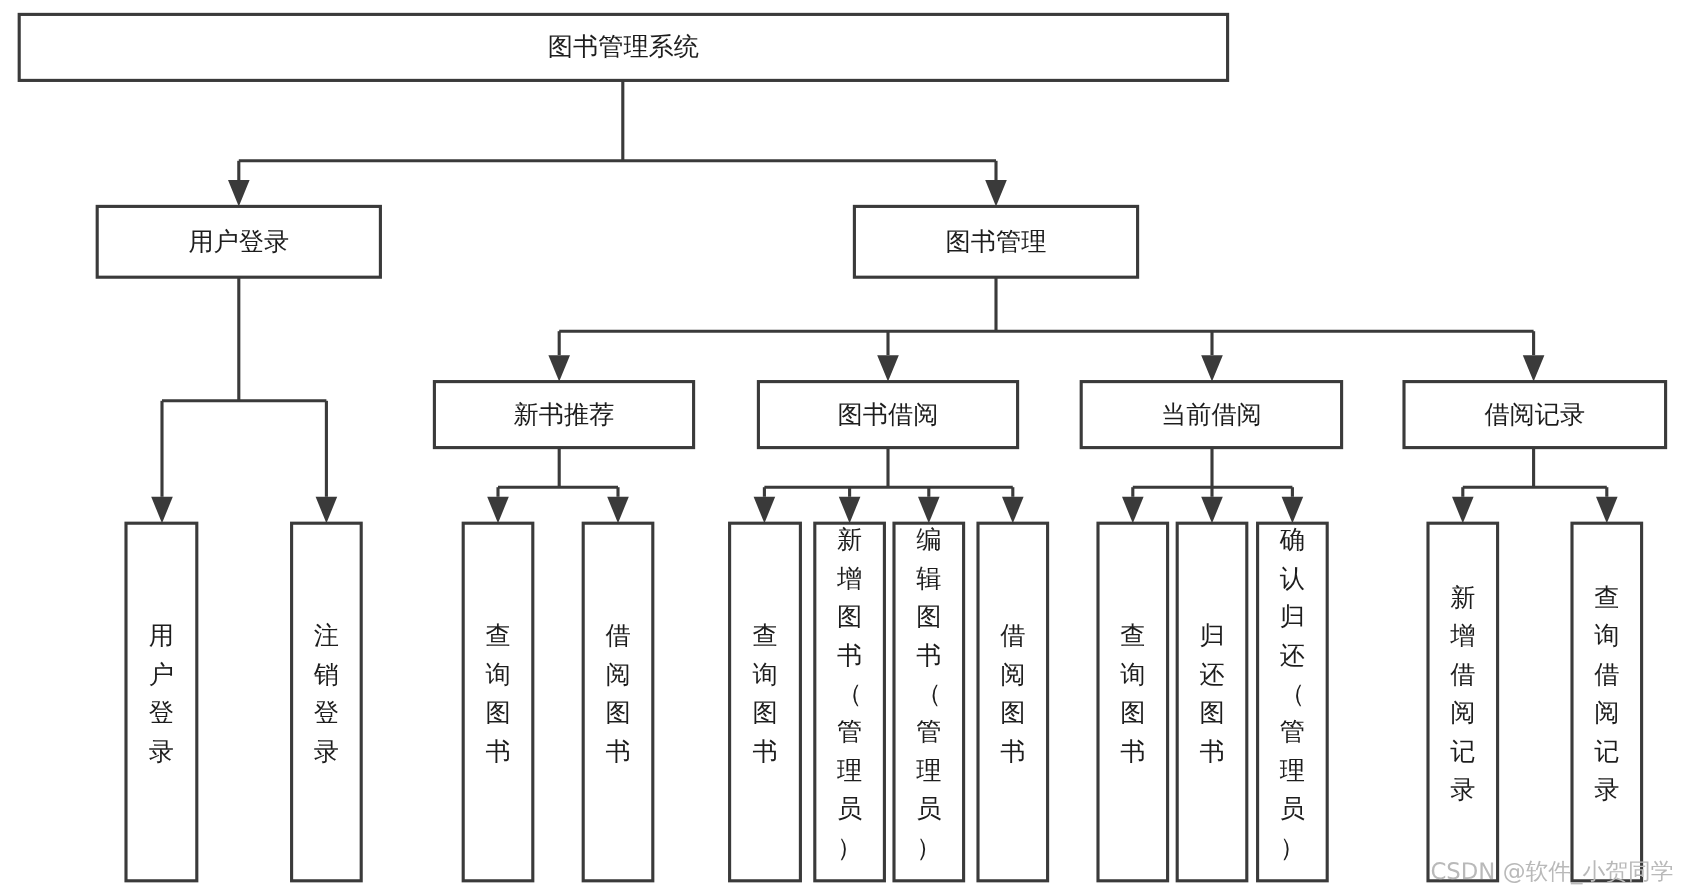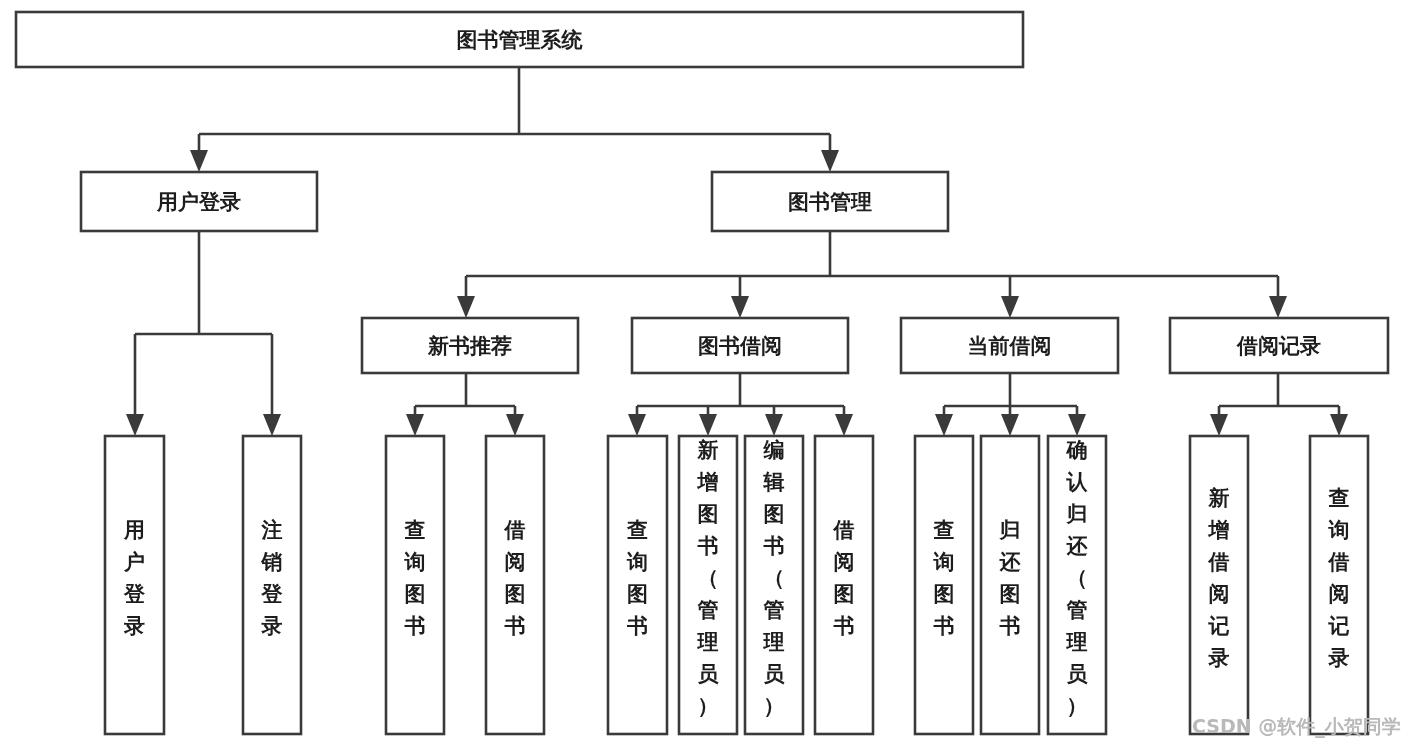--- a/index.html
+++ b/index.html
@@ -12,21 +12,20 @@
     font-family: "DejaVu Sans", "Liberation Sans", sans-serif;
     width: 1405px;
     height: 747px;
     overflow: hidden;
   }
   #diagram-root {
     position: relative;
     width: 1405px;
     height: 747px;
     background: #ffffff;
-    font-weight: bold;
   }
   #diagram-svg {
     position: absolute;
     top: 0;
     left: 0;
     display: block;
   }
   .node-box {
     fill: #ffffff;
     stroke: #3a3a3a;

